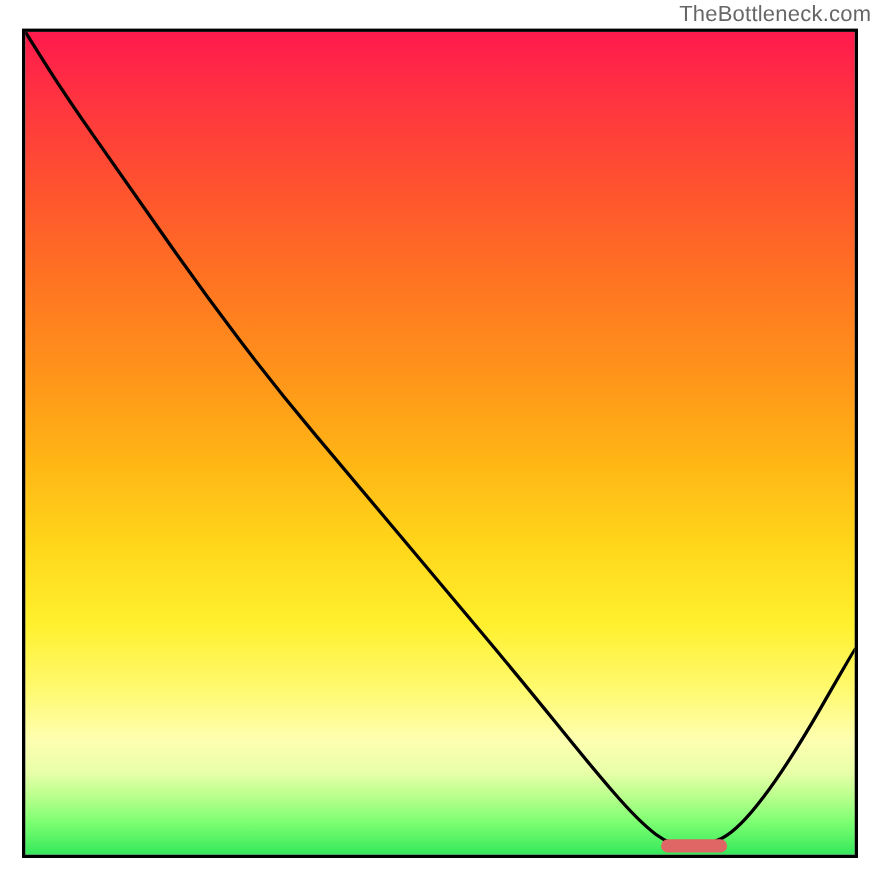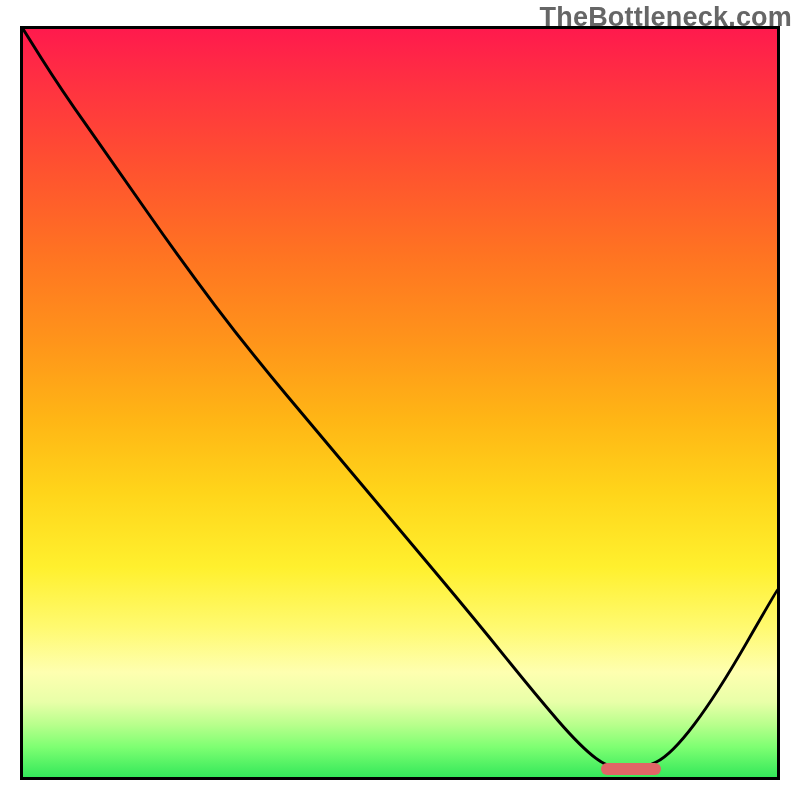--- a/index.html
+++ b/index.html
@@ -13,22 +13,22 @@
   }
   .stage {
     position: relative;
     width: 800px;
     height: 800px;
   }
   .watermark {
     position: absolute;
     top: 2px;
     right: 8px;
-    font-size: 27px;
-    font-weight: 700;
+    font-size: 20px;
+    font-weight: 400;
     color: #666;
     letter-spacing: 0.2px;
     user-select: none;
   }
   .plot-area {
     position: absolute;
     left: 20px;
     top: 26px;
     width: 760px;
     height: 754px;

